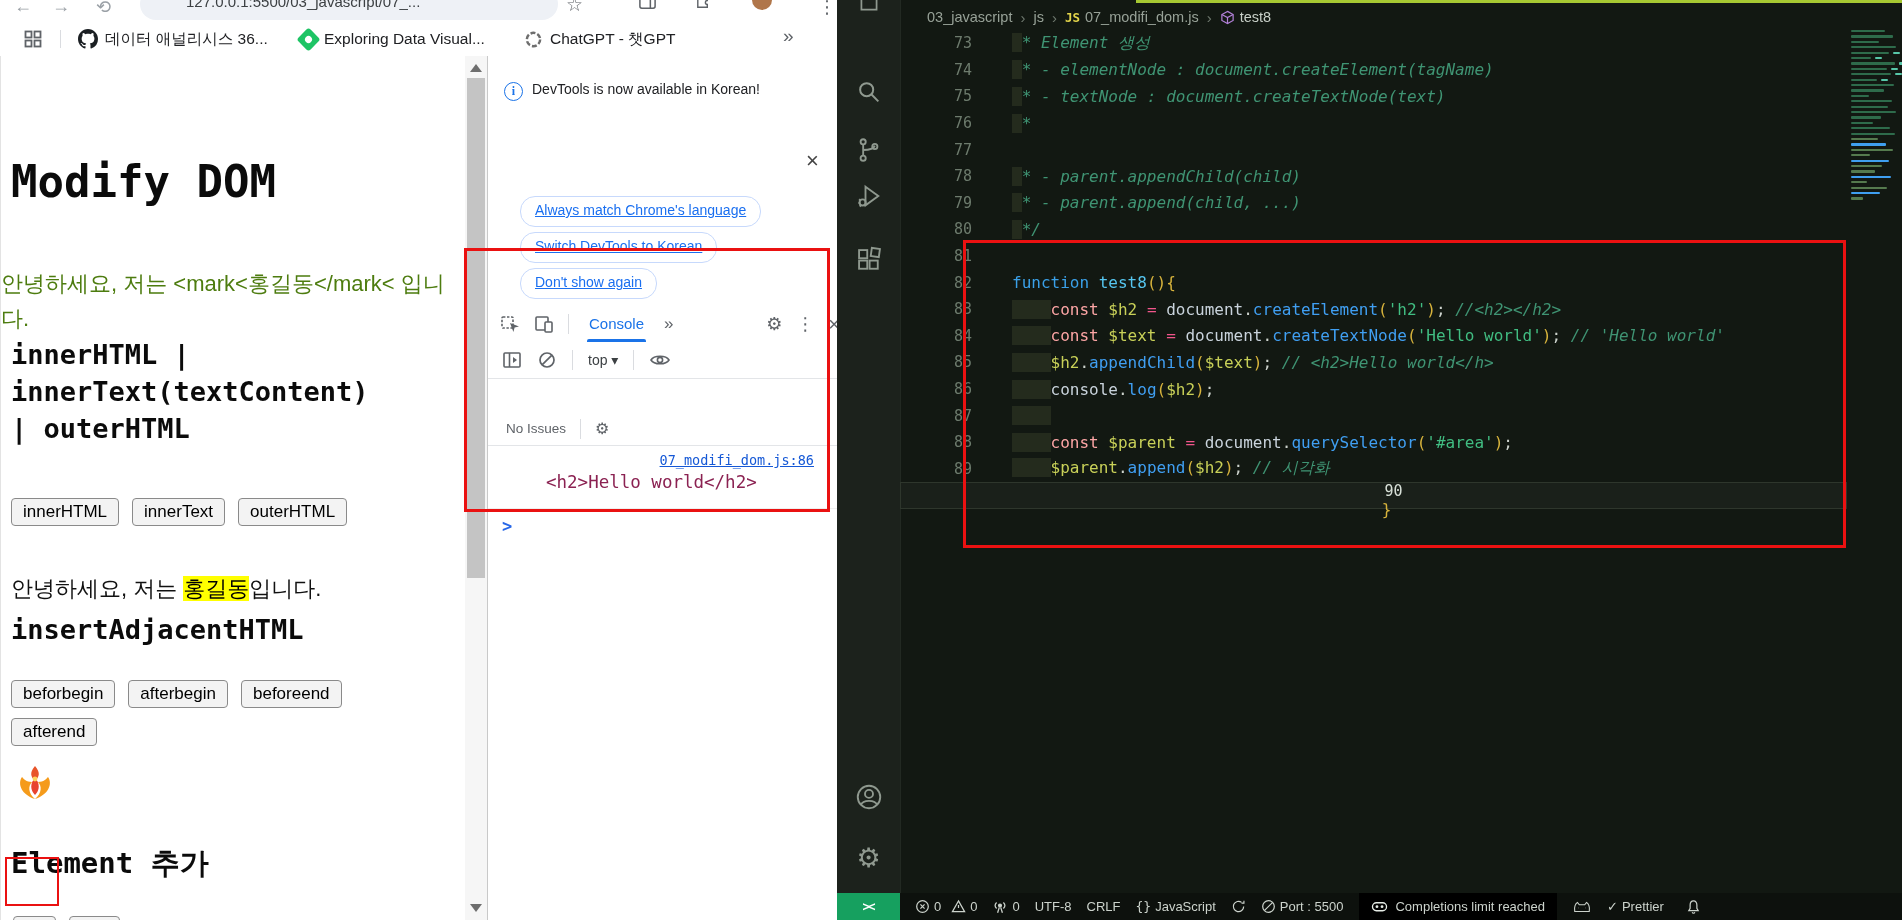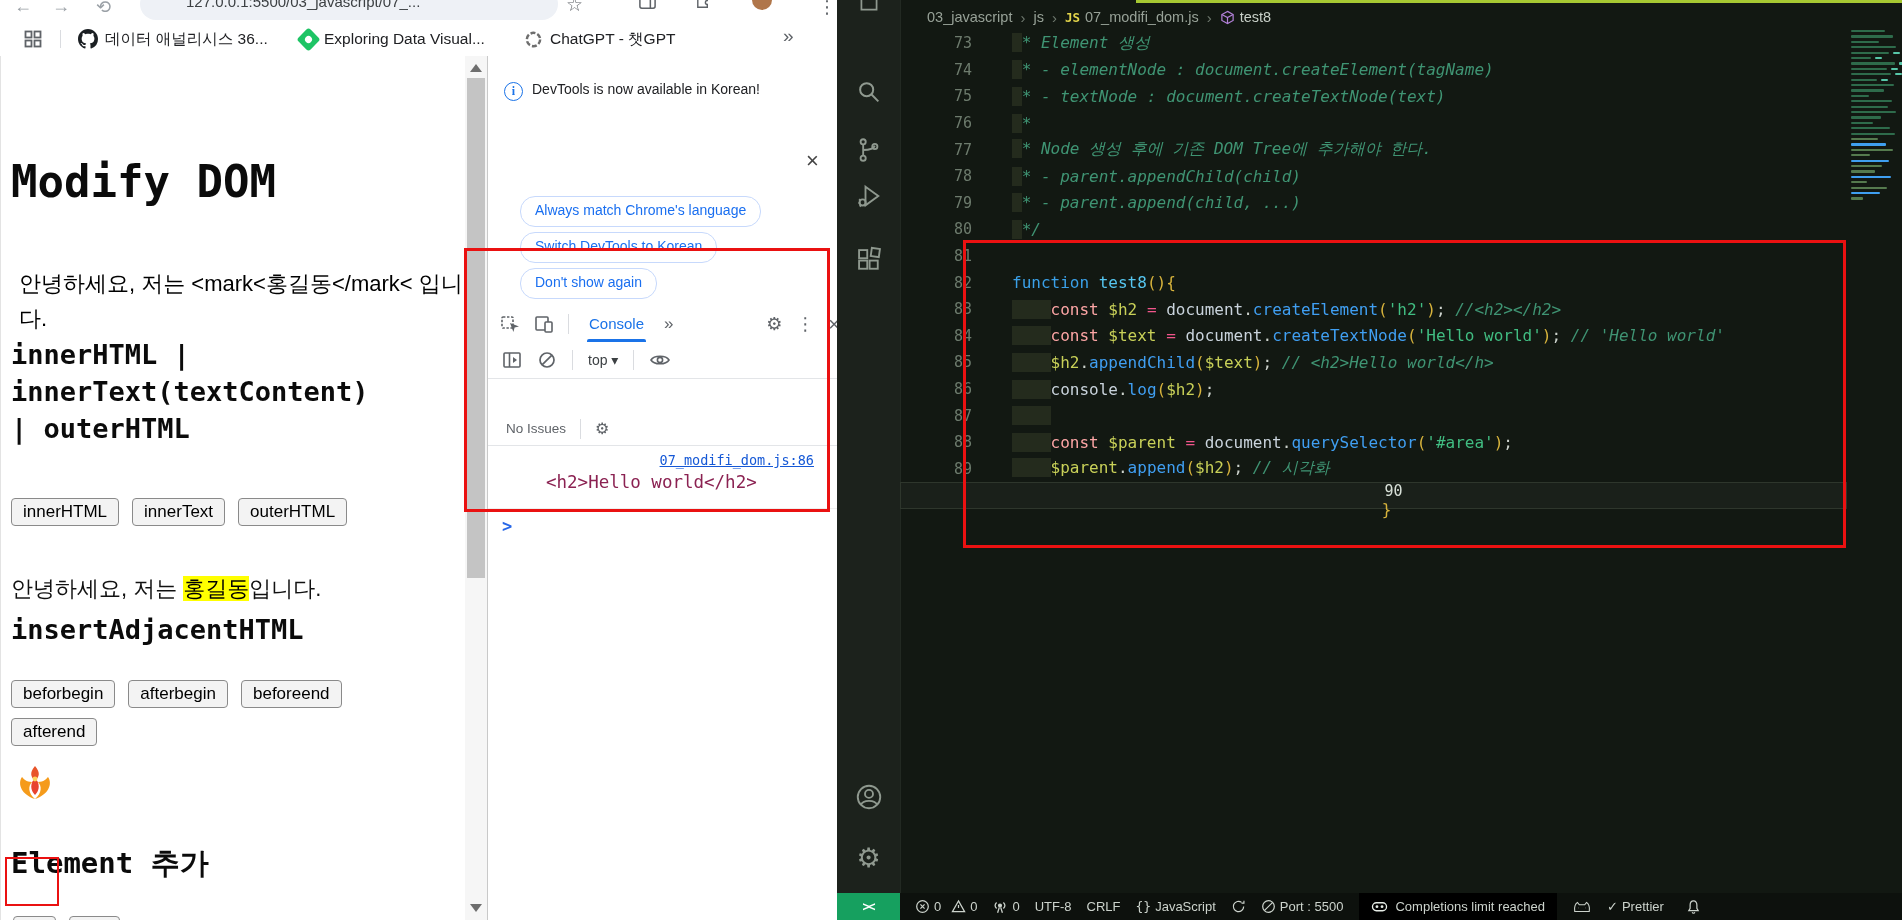--- a/index.html
+++ b/index.html
@@ -21,21 +21,21 @@
   .bm-divider{position:absolute;left:60px;top:8px;width:1px;height:18px;background:#dadce0;}
   .bm-chevron{position:absolute;left:783px;top:3px;color:#5f6368;font-size:19px;}
   .green-diamond{width:17px;height:17px;background:#1ec465;border-radius:3px;transform:rotate(45deg);position:relative;}
   .green-diamond:after{content:"";position:absolute;left:5px;top:5px;width:7px;height:7px;border-radius:50%;background:#fff;}
 
   
   .page{position:absolute;left:0;top:56px;width:465px;height:864px;background:#fff;border-left:1px solid #e3e3e3;}
   .mono{font-family:"DejaVu Sans Mono","Liberation Mono",monospace;}
   .page h1,.page h2{margin:0;color:#0b0b0b;font-weight:bold;}
   .h1a{position:absolute;left:10px;top:100px;font-size:44px;}
-  .p1{position:absolute;left:18px;top:188px;width:444px;font-size:22px;line-height:35px;color:#000000;}
+  .p1{position:absolute;left:0;top:188px;width:444px;font-size:22px;line-height:35px;color:#4d7c0f;}
   .h2a{position:absolute;left:10px;top:280px;width:384px;font-size:27px;line-height:37px;}
   .btnrow{position:absolute;display:flex;gap:13px;}
   .pbtn{font-family:"Liberation Sans",sans-serif;font-size:17px;color:#000;background:#f3f3f3;
         border:1.5px solid #8a8a8a;border-radius:4px;padding:2px 11px;line-height:22px;}
   .p2{position:absolute;left:10px;top:496px;font-size:22px;color:#111;}
   .p2 mark{background:#ffff00;}
   .h2b{position:absolute;left:10px;top:558px;font-size:27px;}
   .btnwrap{position:absolute;left:10px;top:624px;width:336px;display:flex;flex-wrap:wrap;gap:10px 13px;}
   .h2c{position:absolute;left:10px;top:788px;font-size:29px;}
 
@@ -46,21 +46,21 @@
   .pg-arrow.down{bottom:8px;border-top:8px solid #6e6e6e;}
   .pg-thumb{position:absolute;left:2px;top:22px;width:18px;height:500px;background:#c4c4c4;}
 
   
   .devtools{position:absolute;left:487px;top:56px;width:350px;height:864px;background:#fff;border-left:1px solid #c9c9c9;color:#3c4043;}
   .dt-info-icon{position:absolute;left:16px;top:26px;width:17px;height:17px;border:1.8px solid #1a73e8;border-radius:50%;
                 color:#1a73e8;font-size:12px;font-weight:bold;text-align:center;line-height:17px;font-family:"Liberation Serif",serif;}
   .dt-notice-text{position:absolute;left:44px;top:22px;width:250px;font-size:14px;line-height:22px;color:#202124;}
   .dt-close-notice{position:absolute;left:318px;top:92px;font-size:22px;color:#444;}
   .dt-pill{position:absolute;left:32px;height:29px;border:1px solid #c7d9fc;border-radius:15px;background:#fff;
-           color:#1a6ff0;font-size:14px;line-height:27px;padding:0 14px;white-space:nowrap;}
+           color:#1a6ff0;font-size:14px;line-height:27px;padding:0 14px;white-space:nowrap;text-decoration:underline;}
   .dt-row{position:absolute;left:0;width:350px;display:flex;align-items:center;border-bottom:1px solid #e3e5e8;background:#fff;}
   .dt-vdiv{width:1px;height:20px;background:#dadce0;}
   .dt-tab{color:#1a73e8;font-size:15px;position:relative;padding:0 6px;height:36px;line-height:36px;}
   .dt-tab:after{content:"";position:absolute;left:4px;right:4px;bottom:0;height:3px;background:#1a73e8;border-radius:2px 2px 0 0;}
   .dt-glyph{color:#5f6368;}
   .dt-filter-pill{display:flex;align-items:center;gap:8px;width:178px;height:26px;border-radius:13px;background:#f1f3f4;
                   padding:0 10px;color:#5f6368;font-size:15px;}
   .dt-levels{color:#3c4043;font-size:14px;}
   .dt-msg{position:absolute;left:0;top:390px;width:350px;border-bottom:1px solid #efefef;padding-bottom:8px;}
   .dt-srclink{position:absolute;right:24px;top:6px;font-family:"DejaVu Sans Mono",monospace;font-size:13.5px;
@@ -377,21 +377,20 @@
         <div class="code-line">
           <span class="ln">75</span>
           <span class="code-text"><span class="tk-wb"> </span><span class="tk-c">* - textNode : document.createTextNode(text)</span></span>
         </div>
         <div class="code-line">
           <span class="ln">76</span>
           <span class="code-text"><span class="tk-wb"> </span><span class="tk-c">*</span></span>
         </div>
         <div class="code-line">
           <span class="ln">77</span>
-          <span class="code-text"><span class="tk-wb"> </span><span class="tk-c">* Node 생성 후에 기존 DOM Tree에 추가해야 한다.</span></span>
         </div>
         <div class="code-line">
           <span class="ln">78</span>
           <span class="code-text"><span class="tk-wb"> </span><span class="tk-c">* - parent.appendChild(child)</span></span>
         </div>
         <div class="code-line">
           <span class="ln">79</span>
           <span class="code-text"><span class="tk-wb"> </span><span class="tk-c">* - parent.append(child, ...)</span></span>
         </div>
         <div class="code-line">

